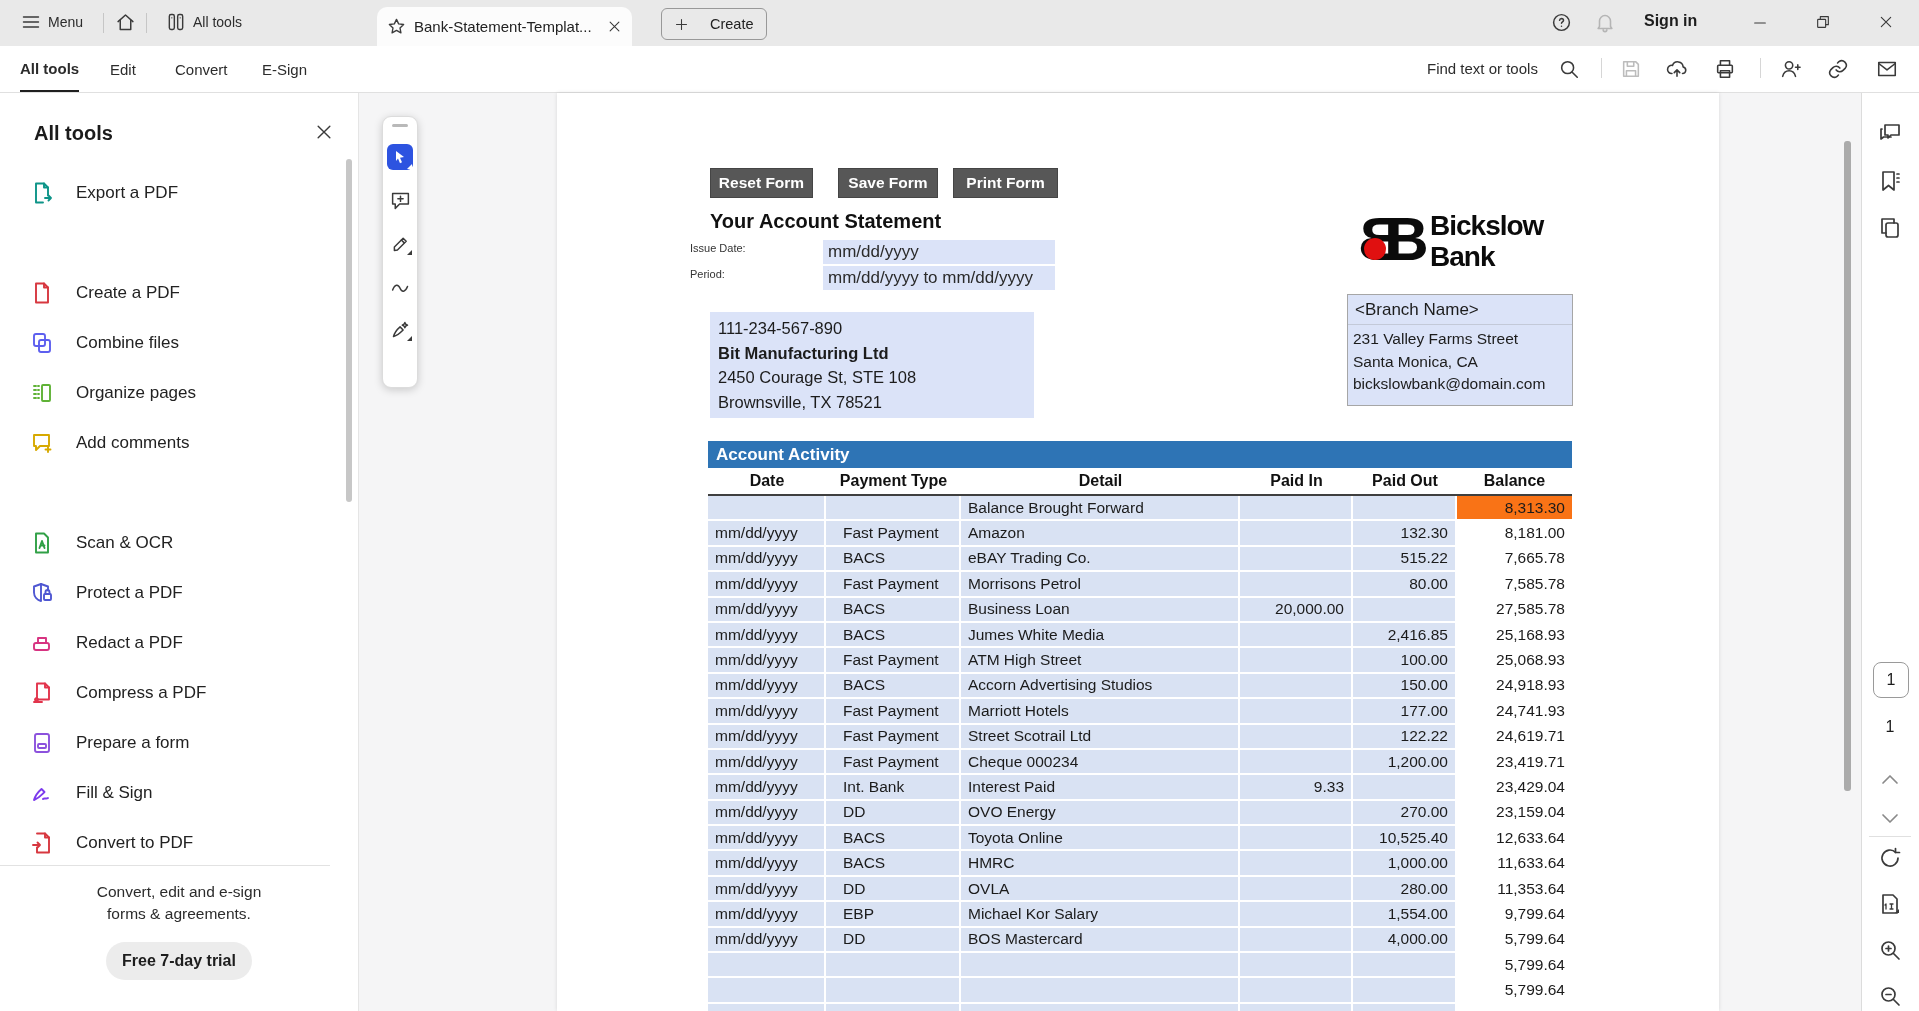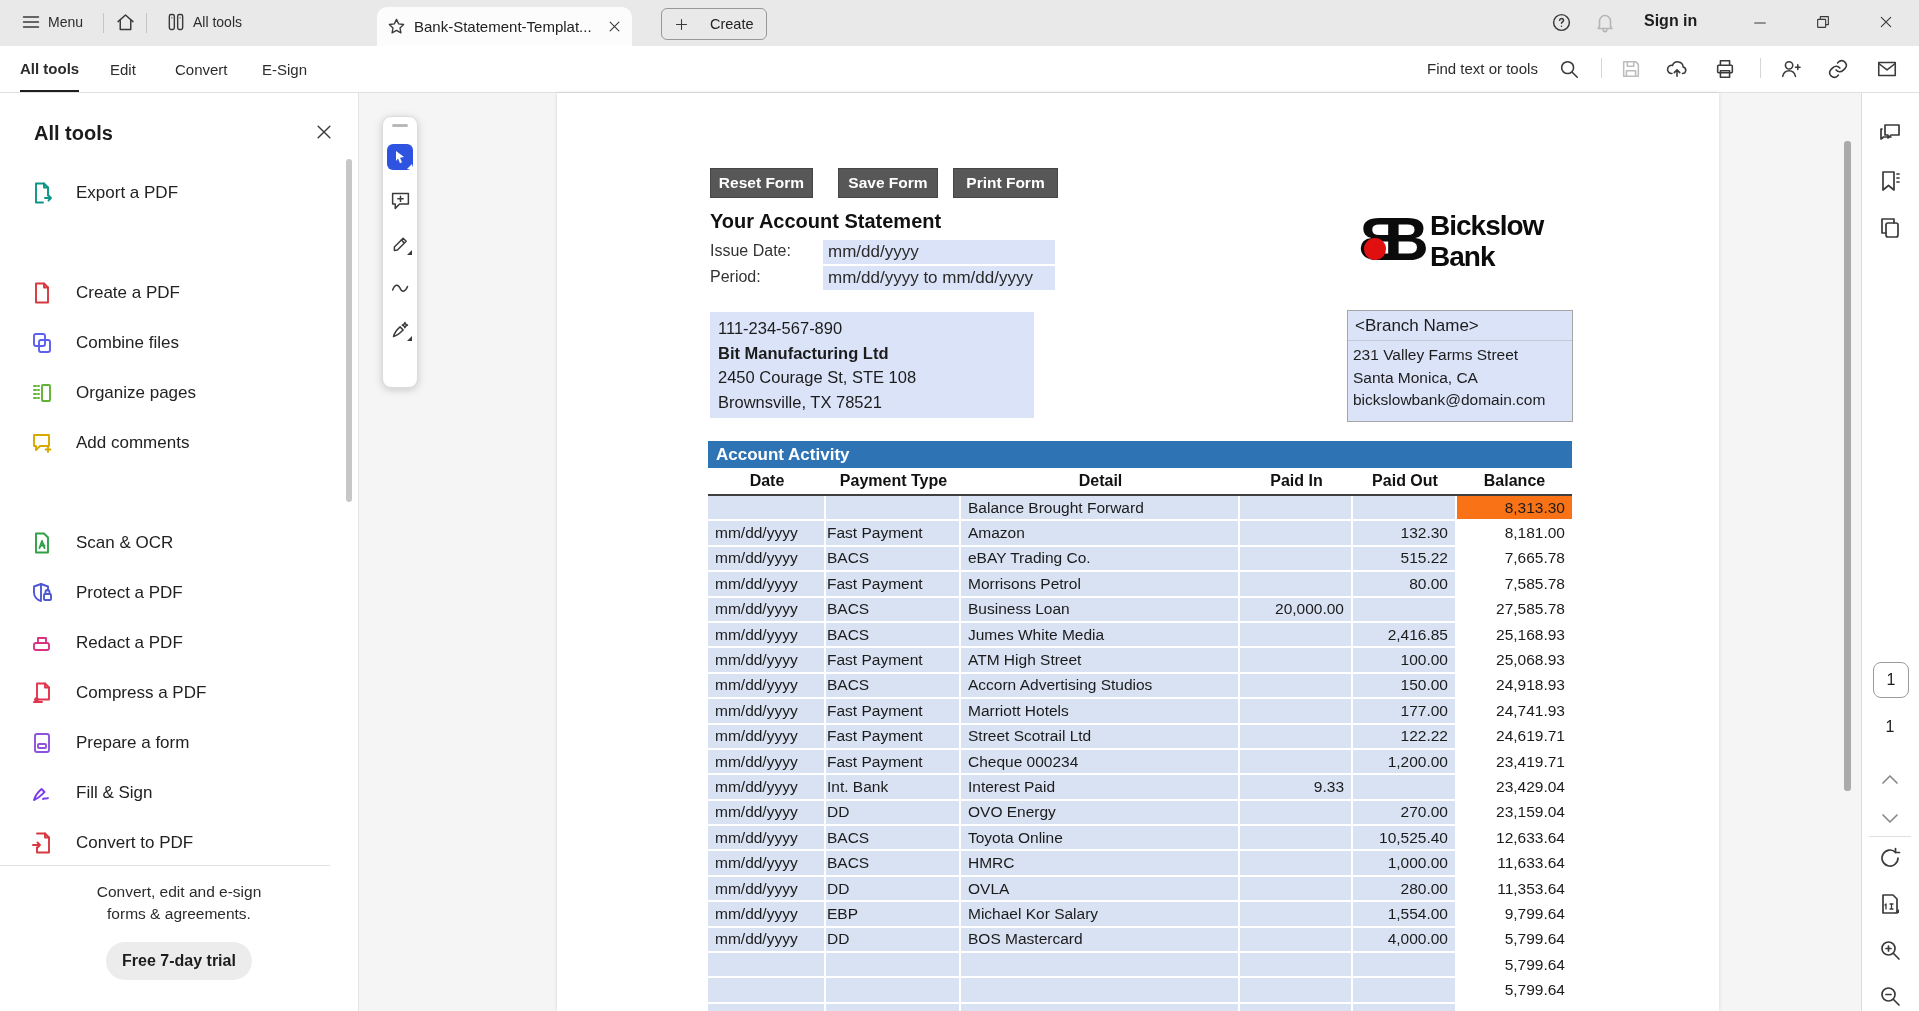--- a/index.html
+++ b/index.html
@@ -52,55 +52,55 @@
   #drag-handle{width:16px;height:3px;border-radius:2px;background:#b9b9b9;}
   .ft-btn{width:26px;height:26px;position:relative;display:flex;align-items:center;justify-content:center;}
   .ft-btn.sel{background:#2d53e0;border-radius:6px;}
   .corner{position:absolute;right:1px;bottom:1px;width:0;height:0;border-left:5px solid transparent;border-bottom:5px solid #3a3a3a;}
   .ft-btn.sel .corner{border-bottom-color:#fff;}
 
   
   .form-btn{position:absolute;top:168px;height:30px;background:#575757;color:#fff;font-weight:bold;font-size:15.5px;
             display:flex;align-items:center;justify-content:center;border:1px solid #454545;box-sizing:border-box;}
   #stmt-title{position:absolute;left:710px;top:210px;font-size:20px;font-weight:bold;color:#111;}
-  .fld-label{position:absolute;left:710px;font-size:16px;color:#333;}
+  .fld-label{position:absolute;left:690px;font-size:11px;color:#333;}
   .fld{position:absolute;left:823px;width:232px;height:24px;background:#dbe3f8;font-size:17px;color:#2b2b2b;
        display:flex;align-items:center;padding-left:5px;box-sizing:border-box;}
   #acct-block{position:absolute;left:710px;top:312px;width:324px;height:106px;background:#dbe3f8;
               padding:4px 8px;box-sizing:border-box;}
   #acct-block div{font-size:16.5px;line-height:24.5px;color:#1c1c1c;}
   #acct-name{font-weight:bold;}
 
   
   #logo{position:absolute;left:1358px;top:210px;width:210px;height:72px;}
   #logo-mark{position:absolute;left:0;top:2px;width:66px;height:66px;color:#0b0b0b;}
   .logoB{position:absolute;top:-6px;font-size:62px;font-weight:900;font-family:"Liberation Sans",sans-serif;color:#0b0b0b;line-height:66px;}
   #logoB1{left:0;transform:scaleX(-1);}
   #logoB2{left:26px;}
   #logo-dot{position:absolute;left:6px;top:26px;width:22px;height:22px;border-radius:50%;background:#e01010;}
   #logo-text{position:absolute;left:72px;top:0;font-weight:bold;color:#0b0b0b;font-size:28px;line-height:31px;letter-spacing:-1px;}
 
   
-  #branch-box{position:absolute;left:1347px;top:310px;width:226px;height:112px;background:#dbe3f8;border:1px solid #a6a6a6;box-sizing:border-box;}
+  #branch-box{position:absolute;left:1347px;top:294px;width:226px;height:112px;background:#dbe3f8;border:1px solid #a6a6a6;box-sizing:border-box;}
   #branch-title{font-size:17px;color:#1c1c1c;padding:5px 0 4px 7px;border-bottom:1px solid #c3c9d8;}
   .branch-line{font-size:15.5px;color:#1c1c1c;line-height:22.5px;padding-left:5px;}
   #branch-addr{padding-top:3px;}
 
   
   #aa-band{position:absolute;left:708px;top:441px;width:864px;height:27px;background:#2e74b5;color:#fff;
            font-size:17px;font-weight:600;display:flex;align-items:center;padding-left:8px;box-sizing:border-box;}
   #aa-headers{position:absolute;left:708px;top:468px;width:864px;height:26px;display:flex;border-bottom:2px solid #3f3f3f;box-sizing:content-box;}
   #aa-headers div{font-size:16px;font-weight:bold;color:#111;display:flex;align-items:center;justify-content:center;}
   #aa-rows{position:absolute;left:708px;top:496px;width:864px;}
   .acct-row{display:flex;height:25.4px;}
   .cell{box-sizing:border-box;font-size:15.5px;color:#1b1b1b;display:flex;align-items:center;overflow:hidden;white-space:nowrap;}
   .f{background:#d9e2f3;border-right:2px solid #fff;border-bottom:2px solid #fff;}
   .bal{border-bottom:2px solid #fff;box-sizing:border-box;}
   .c1{width:118px;padding-left:7px;}
-  .c2{width:135px;padding-left:1px;}
+  .c2{width:135px;padding-left:17px;}
   .c3{width:279px;padding-left:7px;}
   .c4{width:113px;}
   .c5{width:104px;}
   .c6{width:115px;}
   .num{justify-content:flex-end;padding-right:7px;}
   #aa-rows .acct-row:first-child .bal{background:#f97316;}
   .hc1{width:118px;}.hc2{width:135px;}.hc3{width:279px;}.hc4{width:113px;}.hc5{width:104px;}.hc6{width:115px;}
 
   
   #right-rail{left:1861px;top:93px;width:58px;height:918px;background:#fff;border-left:1px solid #dcdcdc;box-sizing:border-box;}

